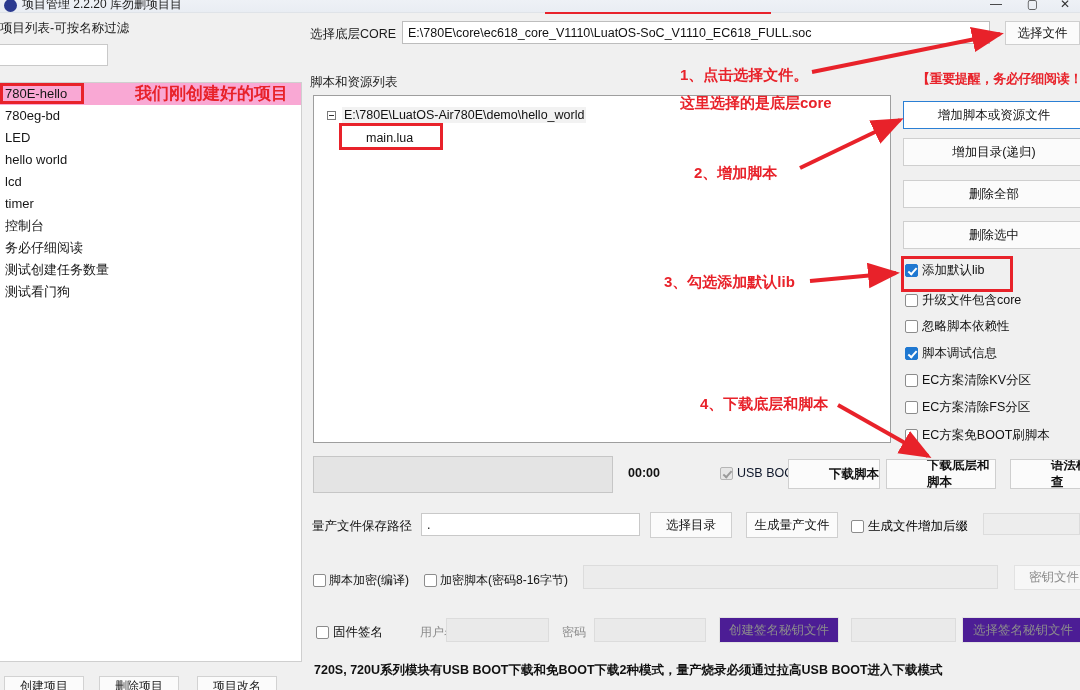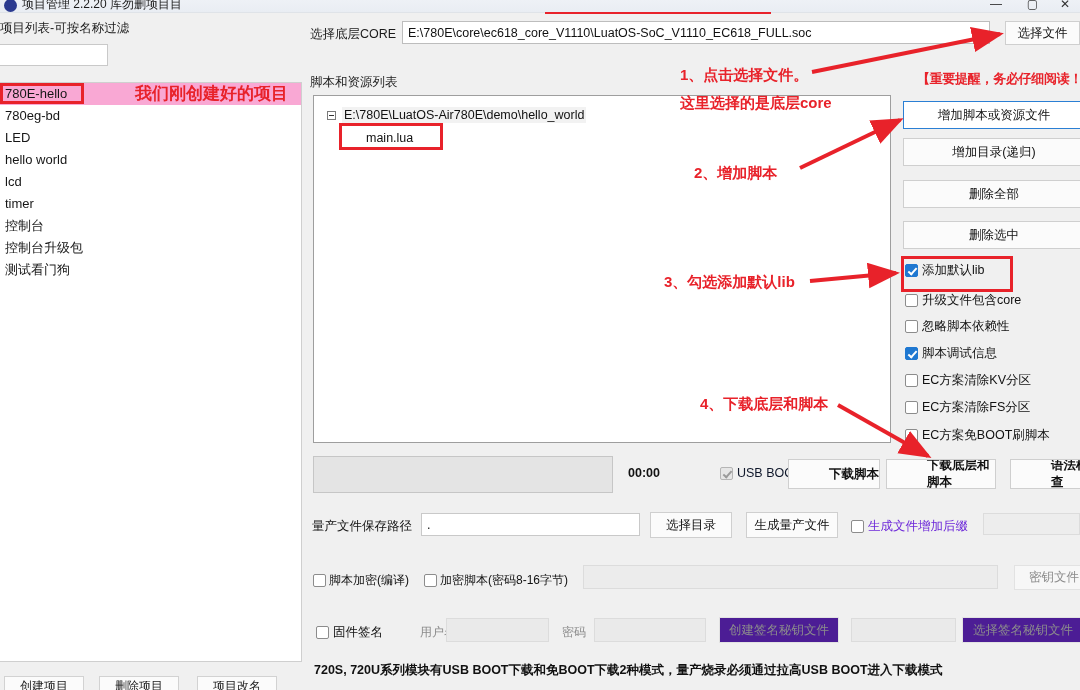--- a/index.html
+++ b/index.html
@@ -207,21 +207,21 @@
   .mp-btn {
     position: absolute; top: 512px; height: 26px;
     background: #fbfbfb; border: 1px solid #cfcfcf;
     font-size: 12.5px; color: #111;
     display: flex; align-items: center; justify-content: center;
   }
   .mp-btn.m1 { left: 650px; width: 82px; }
   .mp-btn.m2 { left: 746px; width: 92px; }
   .mp-check {
     position: absolute; left: 851px; top: 518px;
-    font-size: 12.5px; color: #6d28d9; white-space: nowrap;
+    font-size: 12.5px; color: #000000; white-space: nowrap;
     display: flex; align-items: center; gap: 4px;
   }
   .mp-suffix {
     position: absolute; left: 983px; top: 513px; width: 97px; height: 22px;
     background: #ededed; border: 1px solid #dcdcdc;
   }
 
   
   .en-check {
     position: absolute; top: 572px;
@@ -319,21 +319,22 @@
   <input class="filter-input" value="" style="">
 
   <div class="proj-list" id="projlist">
       <div class="proj-item sel">780E-hello</div>
       <div class="proj-item">780eg-bd</div>
       <div class="proj-item">LED</div>
       <div class="proj-item">hello world</div>
       <div class="proj-item">lcd</div>
       <div class="proj-item">timer</div>
       <div class="proj-item">控制台</div>
-      <div class="proj-item">控制台升级包</div>
+      <div class="proj-item">务必仔细阅读</div>
+      <div class="proj-item">测试创建任务数量</div>
       <div class="proj-item">测试看门狗</div>
     </div>
 
   <div class="lbtn b1">创建项目</div>
   <div class="lbtn b2">删除项目</div>
   <div class="lbtn b3">项目改名</div>
 
   <div class="core-label">选择底层CORE</div>
   <input class="core-input" value="E:\780E\core\ec618_core_V1110\LuatOS-SoC_V1110_EC618_FULL.soc" style="">
   <div class="btn-selfile">选择文件</div>

